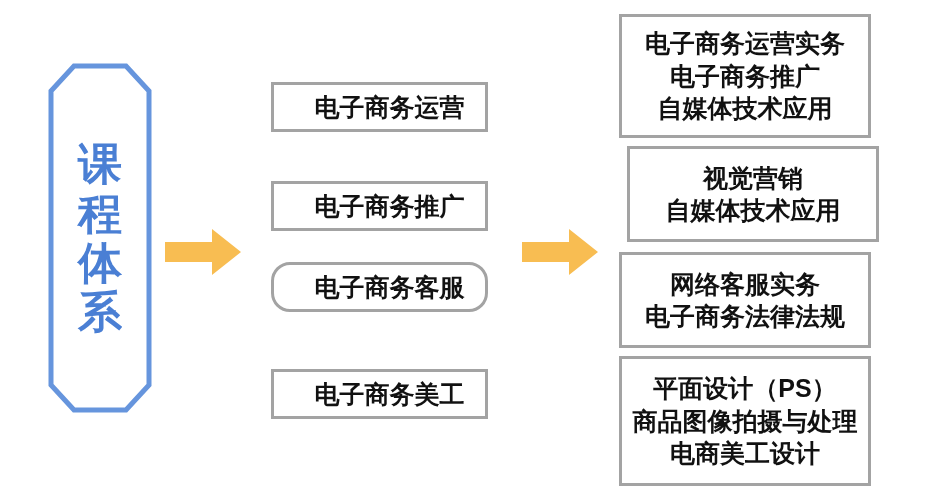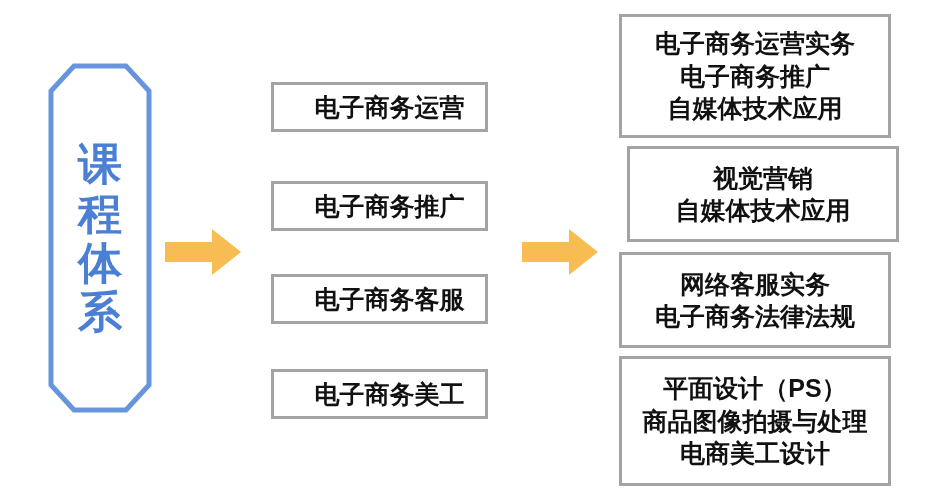--- a/index.html
+++ b/index.html
@@ -85,27 +85,27 @@
   
   .mid-box {
     left: 271px;
     width: 217px;
     height: 50px;
     font-size: 25px;
     line-height: 1.05;
   }
   #mid-box-0 { top: 82px; }
   #mid-box-1 { top: 181px; }
-  #mid-box-2 { top: 274px; }
+  #mid-box-2 { top: 262px; border-radius: 19px; }
   #mid-box-3 { top: 369px; }
 
   
   .right-box {
     left: 619px;
-    width: 272px;
+    width: 252px;
     font-size: 25px;
     line-height: 1.30;
     padding: 4px 6px;
   }
   #right-box-0 { top: 14px;  height: 124px; }
   #right-box-1 { top: 146px; height: 96px; margin-left: 8px;  }
   #right-box-2 { top: 252px; height: 96px;  }
   #right-box-3 { top: 356px; height: 130px; }
 </style>
 </head>

